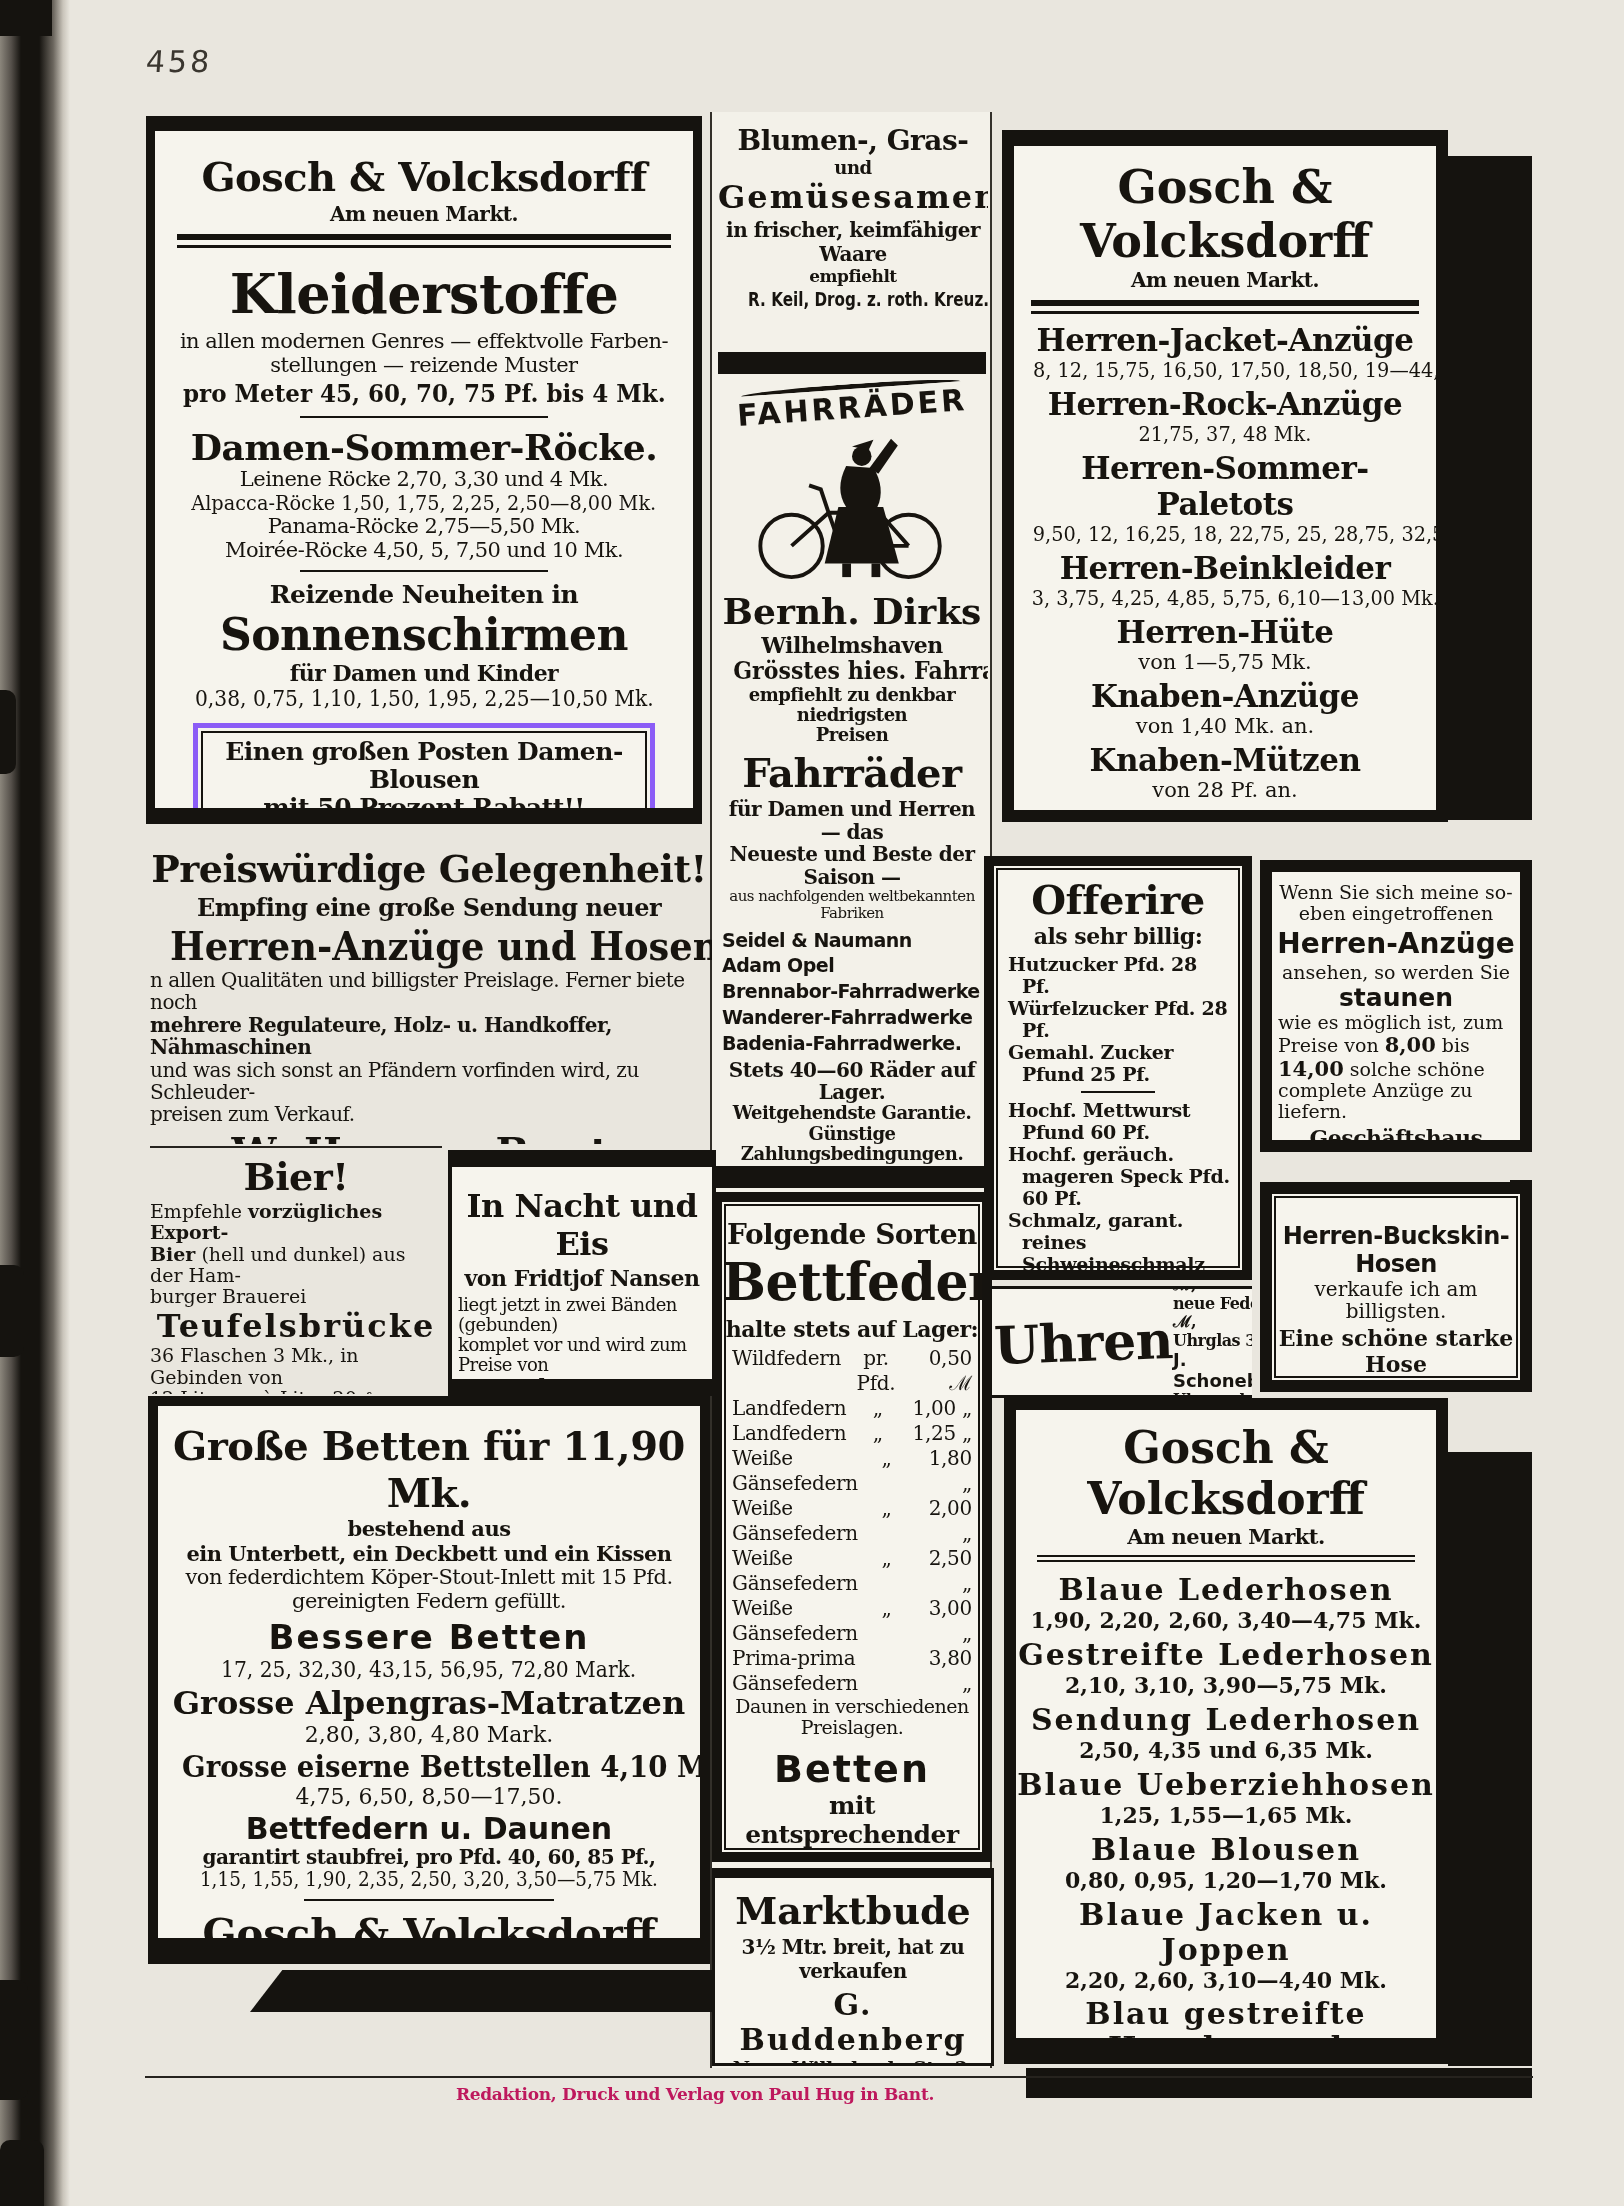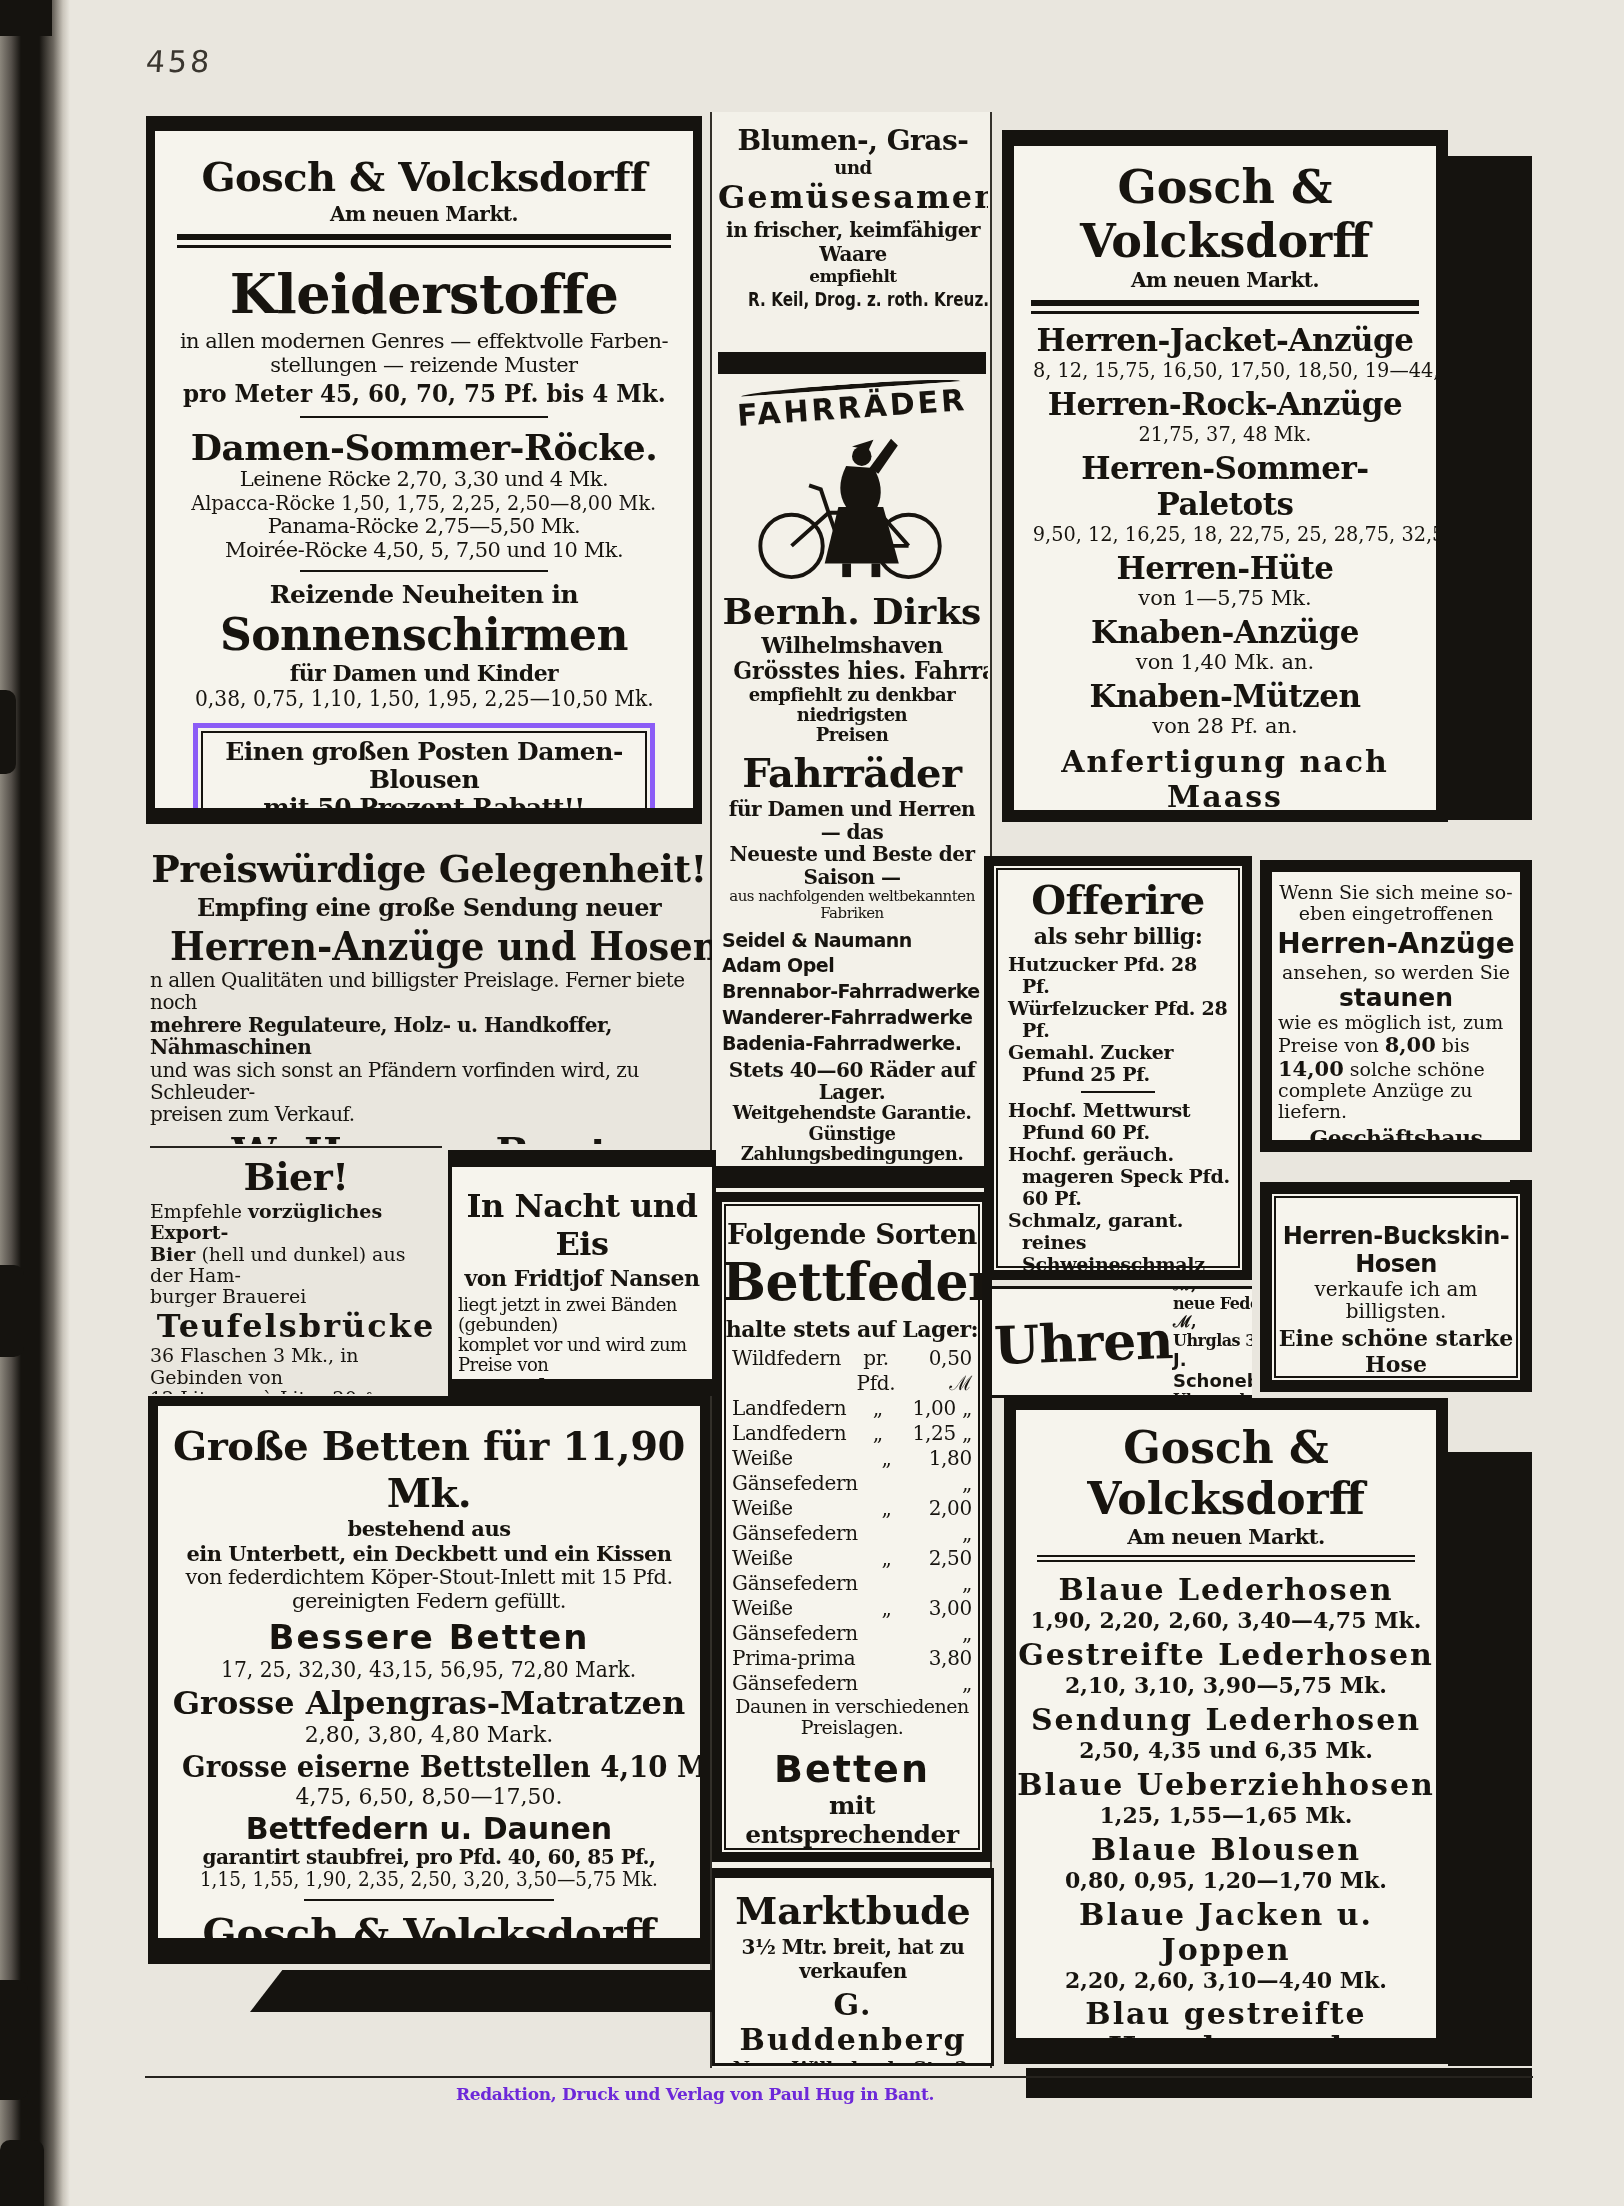--- a/index.html
+++ b/index.html
@@ -85,21 +85,21 @@
   
   .frow { display:flex; font-size:20px; line-height:1.25; padding:0 10px; letter-spacing:-0.3px; }
   .frow .n { flex:1; text-align:left; }
   .frow .u { width:64px; text-align:center; }
   .frow .p { width:64px; text-align:right; }
   
   #ad-uhren .u-right { text-align:left; line-height:1.15; }
   
   .footrule { position:absolute; left:145px; top:2076px; width:1388px; border-top:2px solid #26231e; }
   .footer { position:absolute; left:0; top:2084px; width:1390px; text-align:center;
-    font-size:17px; font-weight:bold; letter-spacing:-0.3px; color:#6d28d9; }
+    font-size:17px; font-weight:bold; letter-spacing:-0.3px; color:#be185d; }
 </style>
 </head>
 <body>
 
 <div class="page">
 
   <div class="spine"></div>
   <div class="blob" style="left:0;top:0;width:52px;height:36px;border-radius:0"></div>
   <div class="blob" style="left:0;top:690px;width:16px;height:84px"></div>
   <div class="blob" style="left:0;top:1265px;width:24px;height:92px"></div>
@@ -209,20 +209,24 @@
     </div>
     <div class="mt4">
       <div class="fraktur fs31">Herren-Rock-Anzüge</div>
       <div class="fs21"><span class="fit">21,75, 37, 48 Mk.</span></div>
     </div>
     <div class="mt4">
       <div class="fraktur fs31">Herren-Sommer-Paletots</div>
       <div class="fs21"><span class="fit">9,50, 12, 16,25, 18, 22,75, 25, 28,75, 32,50.</span></div>
     </div>
     <div class="mt4">
+      <div class="fraktur fs31">Herren-Beinkleider</div>
+      <div class="fs21"><span class="fit">3, 3,75, 4,25, 4,85, 5,75, 6,10—13,00 Mk.</span></div>
+    </div>
+    <div class="mt4">
       <div class="fraktur fs31">Herren-Hüte</div>
       <div class="fs21">von 1—5,75 Mk.</div>
     </div>
     <div class="mt4">
       <div class="fraktur fs31">Knaben-Anzüge</div>
       <div class="fs21">von 1,40 Mk. an.</div>
     </div>
     <div class="mt4">
       <div class="fraktur fs31">Knaben-Mützen</div>
       <div class="fs21">von 28 Pf. an.</div>

